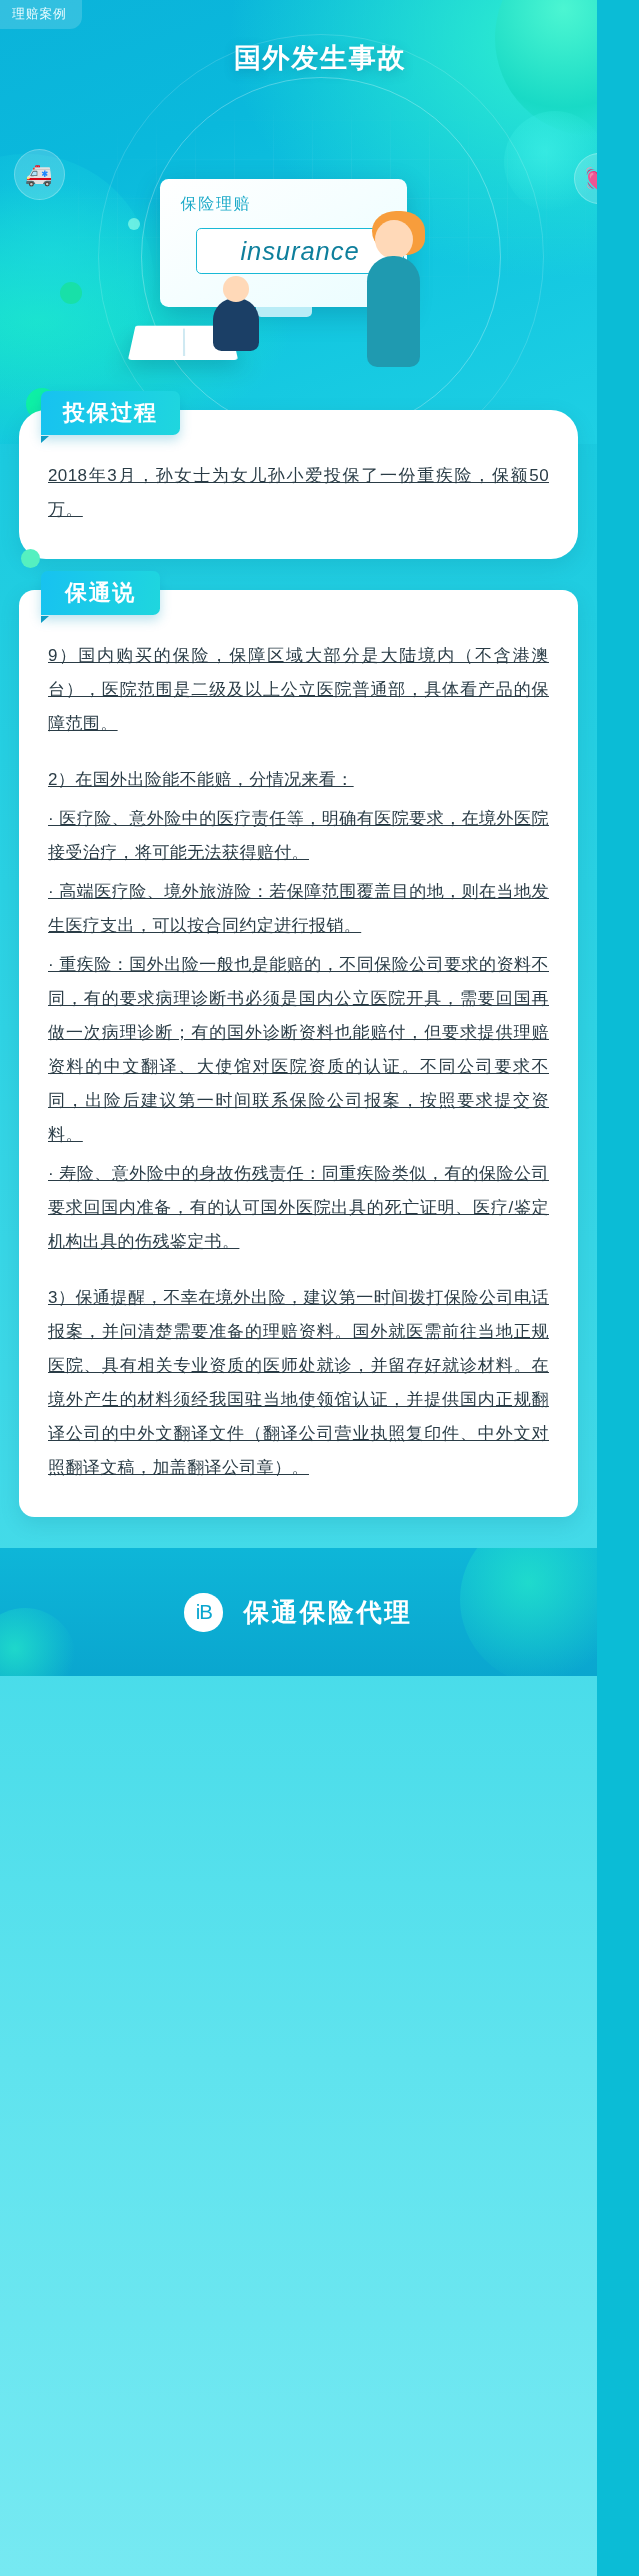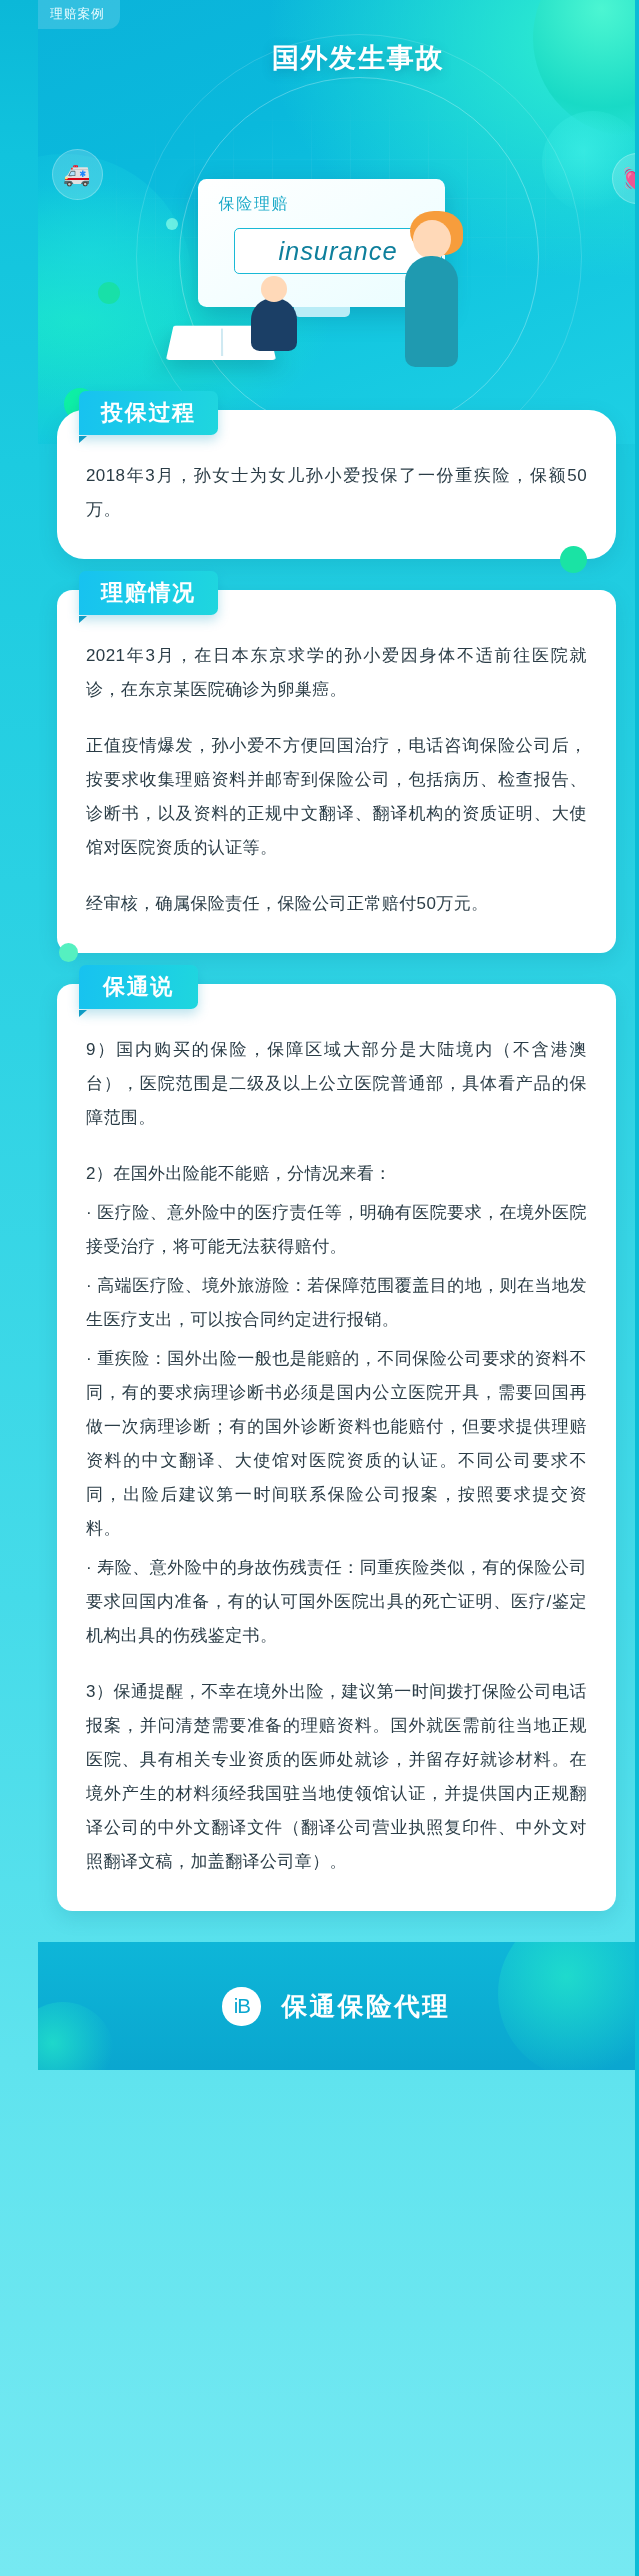--- a/index.html
+++ b/index.html
@@ -11,21 +11,20 @@
     width: 640px;
     font-family: "Liberation Sans", sans-serif;
     -webkit-font-smoothing: antialiased;
   }
   .page {
     position: relative;
     width: 597px;
     min-height: 2576px;
     background: linear-gradient(180deg, #0bb8d8 0%, #11c3dd 6%, #1ccbe0 18%, #2fd3e4 40%, #45dbe9 62%, #5fe3ee 80%, #76e9f2 100%);
     overflow: hidden;
-    padding-left: 38px;
   }
 
   
   .hero {
     position: relative;
     width: 640px;
     height: 444px;
     background: radial-gradient(ellipse at 88% 8%, #2ff0d0 0%, rgba(47,240,208,0) 42%),
                 radial-gradient(ellipse at 6% 72%, #19e6c8 0%, rgba(25,230,200,0) 30%),
                 linear-gradient(160deg, #0bb3da 0%, #0ab9dc 30%, #12c6e0 60%, #1fd0e4 100%);
@@ -217,20 +216,21 @@
     border-left: 8.5px solid #0f9cc4;
     border-bottom: 7.7px solid transparent;
   }
   .p {
     color: #2a3c46;
     font-size: 17px;
     line-height: 2.0;
     letter-spacing: 0.4px;
     margin: 0 0 22px 0;
     text-align: justify;
+    text-decoration: underline;
   }
   .p:last-child { margin-bottom: 0; }
   .p.tight { margin-bottom: 5.1px; }
   .blob {
     position: absolute;
     width: 27px; height: 27px;
     border-radius: 50%;
     background: #1ae3a4;
   }
   .blob.top-right { right: 29px; top: -44px; }
@@ -313,27 +313,20 @@
       <div class="person-b-head"></div>
       <div class="person-b-body"></div>
     </div>
   </div>
 
   <div class="card" style="margin-top:-34px;border-radius:27px;">
     <div class="card-tag">投保过程</div>
     <p class="p">2018年3月，孙女士为女儿孙小爱投保了一份重疾险，保额50万。</p>
   </div>
 
-  <div class="card">
-    <div class="blob top-right"></div>
-    <div class="card-tag">理赔情况</div>
-    <p class="p">2021年3月，在日本东京求学的孙小爱因身体不适前往医院就诊，在东京某医院确诊为卵巢癌。</p>
-    <p class="p">正值疫情爆发，孙小爱不方便回国治疗，电话咨询保险公司后，按要求收集理赔资料并邮寄到保险公司，包括病历、检查报告、诊断书，以及资料的正规中文翻译、翻译机构的资质证明、大使馆对医院资质的认证等。</p>
-    <p class="p">经审核，确属保险责任，保险公司正常赔付50万元。</p>
-  </div>
 
   <div class="card">
     <div class="blob left"></div>
     <div class="card-tag">保通说</div>
     <p class="p">9）国内购买的保险，保障区域大部分是大陆境内（不含港澳台），医院范围是二级及以上公立医院普通部，具体看产品的保障范围。</p>
     <p class="p tight">2）在国外出险能不能赔，分情况来看：</p>
     <p class="p tight">· 医疗险、意外险中的医疗责任等，明确有医院要求，在境外医院接受治疗，将可能无法获得赔付。</p>
     <p class="p tight">· 高端医疗险、境外旅游险：若保障范围覆盖目的地，则在当地发生医疗支出，可以按合同约定进行报销。</p>
     <p class="p tight">· 重疾险：国外出险一般也是能赔的，不同保险公司要求的资料不同，有的要求病理诊断书必须是国内公立医院开具，需要回国再做一次病理诊断；有的国外诊断资料也能赔付，但要求提供理赔资料的中文翻译、大使馆对医院资质的认证。不同公司要求不同，出险后建议第一时间联系保险公司报案，按照要求提交资料。</p>
     <p class="p">· 寿险、意外险中的身故伤残责任：同重疾险类似，有的保险公司要求回国内准备，有的认可国外医院出具的死亡证明、医疗/鉴定机构出具的伤残鉴定书。</p>

